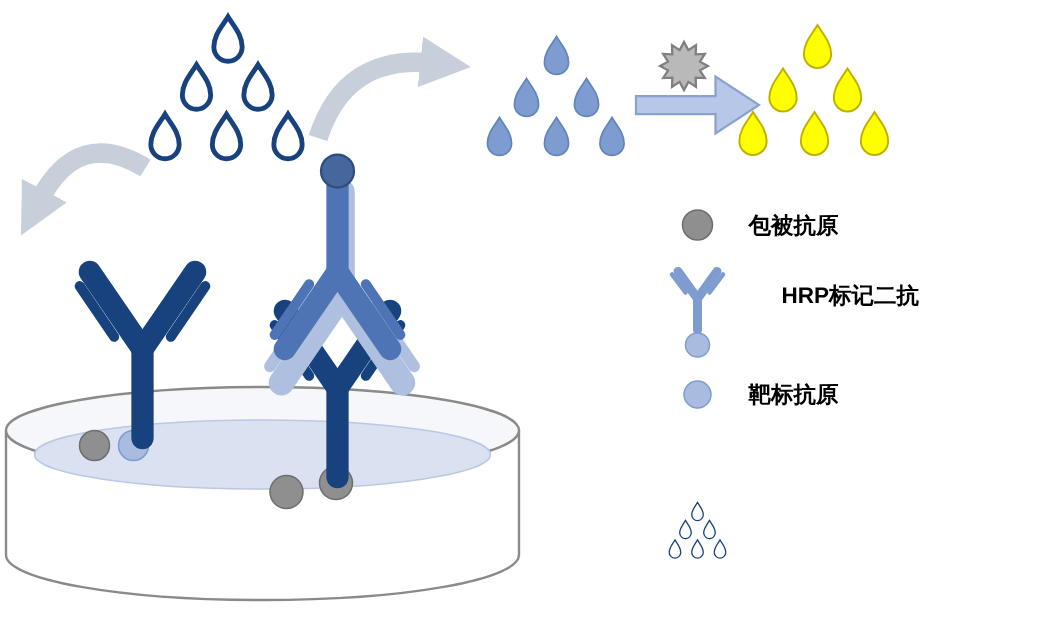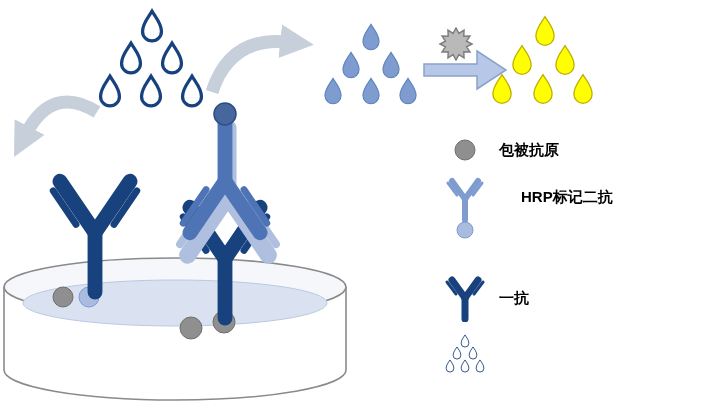--- a/index.html
+++ b/index.html
@@ -114,35 +114,29 @@
             <path d="M22,27 L35,9" stroke-width="6"></path>
             <path d="M14,23 L5,11" stroke-width="3"></path>
             <path d="M30,23 L39,11" stroke-width="3"></path>
           </g>
           <circle cx="22" cy="58" r="8" fill="#A9BCDF" stroke="#7E9CCF"></circle>
         </svg>
       </span>
       <span class="lbl">HRP标记二抗</span>
     </div>
 
-
-    <div class="lrow" style="left:443px;top:274px;">
+    <div class="lrow" style="left:443px;top:250px;">
       <span class="ibox">
-        <svg width="44" height="48" viewBox="0 0 44 48">
-          <g fill="none" stroke="#17427E" stroke-linecap="round">
-            <path d="M22,45 L22,22" stroke-width="7"></path>
-            <path d="M22,24 L9,6" stroke-width="7"></path>
-            <path d="M22,24 L35,6" stroke-width="7"></path>
-            <path d="M13,20 L4,8" stroke-width="3"></path>
-            <path d="M31,20 L40,8" stroke-width="3"></path>
-          </g>
+        <svg width="26" height="26">
+          <circle cx="13" cy="13" r="9" fill="#A9BCDF" stroke="#7E9CCF"></circle>
         </svg>
       </span>
-      <span class="lbl">一抗</span>
+      <span class="lbl">靶标抗原</span>
     </div>
+
 
     <div class="lrow" style="left:443px;top:332px;">
       <span class="ibox">
         <svg width="42" height="44" viewBox="0 0 42 44">
           <g fill="#ffffff" stroke="#17427E" stroke-width="1.6">
             <path transform="translate(21,9) scale(0.55)" d="M0,-11 C3,-6 7,-2 7,4 A7,7 0 1,1 -7,4 C-7,-2 -3,-6 0,-11 Z"></path>
             <path transform="translate(13,21) scale(0.55)" d="M0,-11 C3,-6 7,-2 7,4 A7,7 0 1,1 -7,4 C-7,-2 -3,-6 0,-11 Z"></path>
             <path transform="translate(29,21) scale(0.55)" d="M0,-11 C3,-6 7,-2 7,4 A7,7 0 1,1 -7,4 C-7,-2 -3,-6 0,-11 Z"></path>
             <path transform="translate(6,34) scale(0.55)" d="M0,-11 C3,-6 7,-2 7,4 A7,7 0 1,1 -7,4 C-7,-2 -3,-6 0,-11 Z"></path>
             <path transform="translate(21,34) scale(0.55)" d="M0,-11 C3,-6 7,-2 7,4 A7,7 0 1,1 -7,4 C-7,-2 -3,-6 0,-11 Z"></path>

